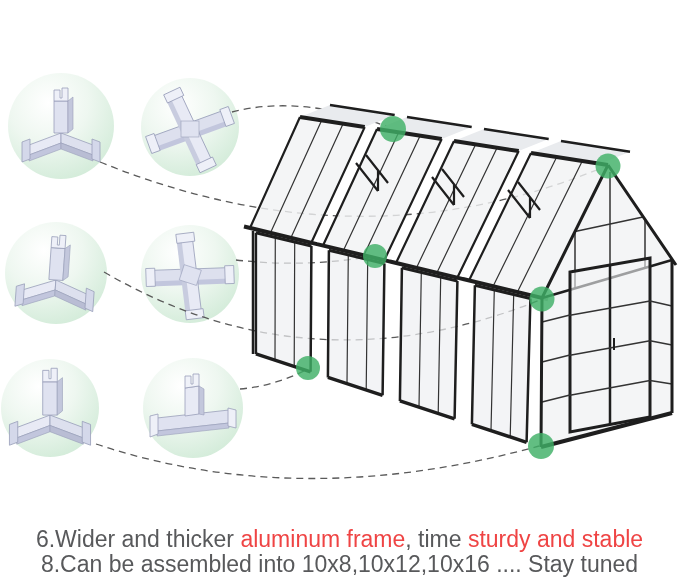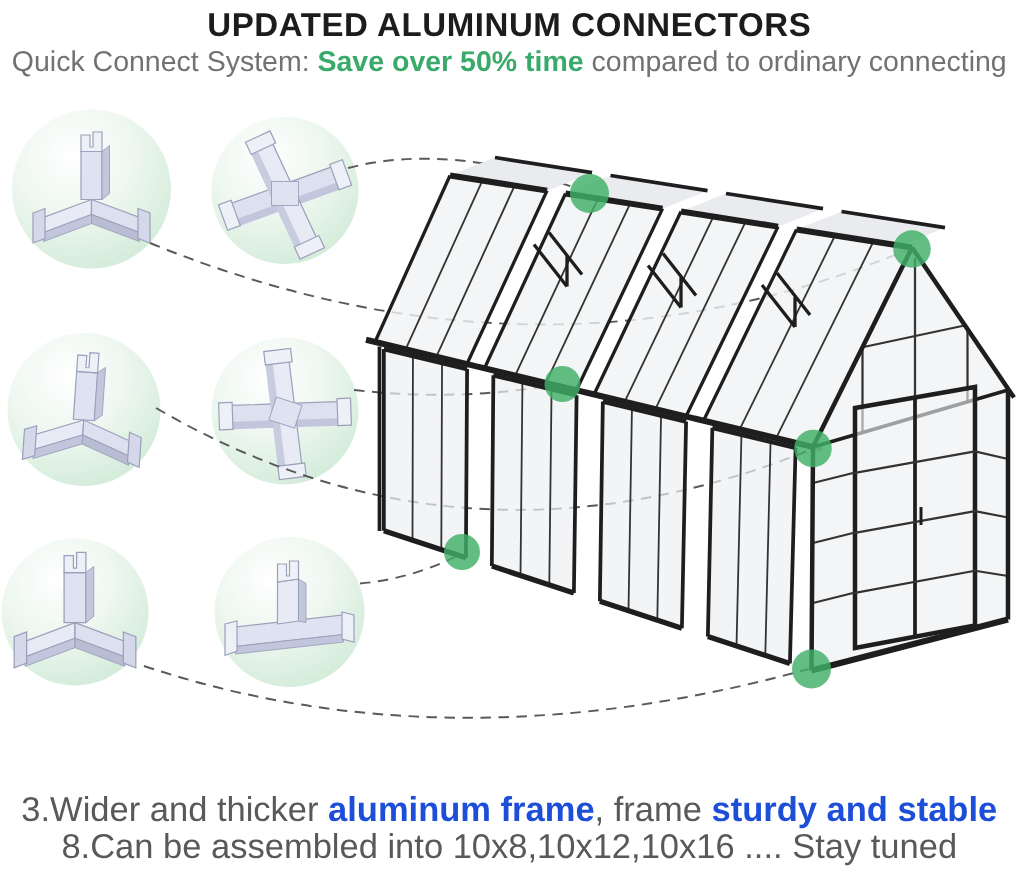--- a/index.html
+++ b/index.html
@@ -4,35 +4,31 @@
 <style>
   html,body{margin:0;padding:0;background:#fff;}
   .page{position:relative;width:679px;height:584px;background:#ffffff;overflow:hidden;
         font-family:"Liberation Sans", sans-serif;}
   .hdr{position:absolute;top:4px;left:0;width:679px;text-align:center;}
   .title{font-size:22px;font-weight:bold;color:#1c1c1c;letter-spacing:.4px;line-height:26px;}
   .subtitle{font-size:19px;color:#717274;line-height:22px;margin-top:1px;}
   .subtitle .hl{color:#3aaa6b;font-weight:bold;}
   .ftr{position:absolute;top:527px;left:0;width:679px;text-align:center;color:#58595b;
        font-size:23px;line-height:25px;}
-  .ftr .hl{color:#1d4ed8;font-weight:bold;margin-top:44px;}
+  .ftr .hl{color:#ef4444;font-weight:normal;margin-top:44px;}
   svg{position:absolute;left:0;top:0;}
   .frame{stroke:#1e1e1e;fill:none;}
   .thin{stroke:#333;fill:none;}
   .dash{stroke:#5a5a5a;stroke-width:1.3;fill:none;stroke-dasharray:7 5;}
 </style>
 </head>
 <body>
 
 <div class="page">
 
-  <div class="hdr">
-    <div class="title">UPDATED ALUMINUM CONNECTORS</div>
-    <div class="subtitle"><span>Quick Connect System: </span><span class="hl">Save over 50% time</span><span> compared to ordinary connecting</span></div>
-  </div>
 
   <svg width="679" height="584" viewBox="0 0 679 584">
     <defs>
       <radialGradient id="badge" cx="38%" cy="28%" r="85%">
         <stop offset="0%" stop-color="#ffffff"></stop>
         <stop offset="45%" stop-color="#eef7f0"></stop>
         <stop offset="100%" stop-color="#cde9d4"></stop>
       </radialGradient>
 
       <g id="conn-corner">
@@ -180,17 +176,17 @@
       <circle cx="393" cy="129" r="13"></circle>
       <circle cx="608" cy="166" r="12.5"></circle>
       <circle cx="375" cy="256" r="12"></circle>
       <circle cx="542" cy="299" r="12.5"></circle>
       <circle cx="308" cy="368" r="12"></circle>
       <circle cx="541" cy="446" r="13"></circle>
     </g>
   </svg>
 
   <div class="ftr">
-    <div><span>3.Wider and thicker </span><span class="hl">aluminum frame</span><span>, frame </span><span class="hl">sturdy and stable</span></div>
+    <div><span>6.Wider and thicker </span><span class="hl">aluminum frame</span><span>, time </span><span class="hl">sturdy and stable</span></div>
     <div>8.Can be assembled into 10x8,10x12,10x16 .... Stay tuned</div>
   </div>
 
 </div>
 
 </body></html>

